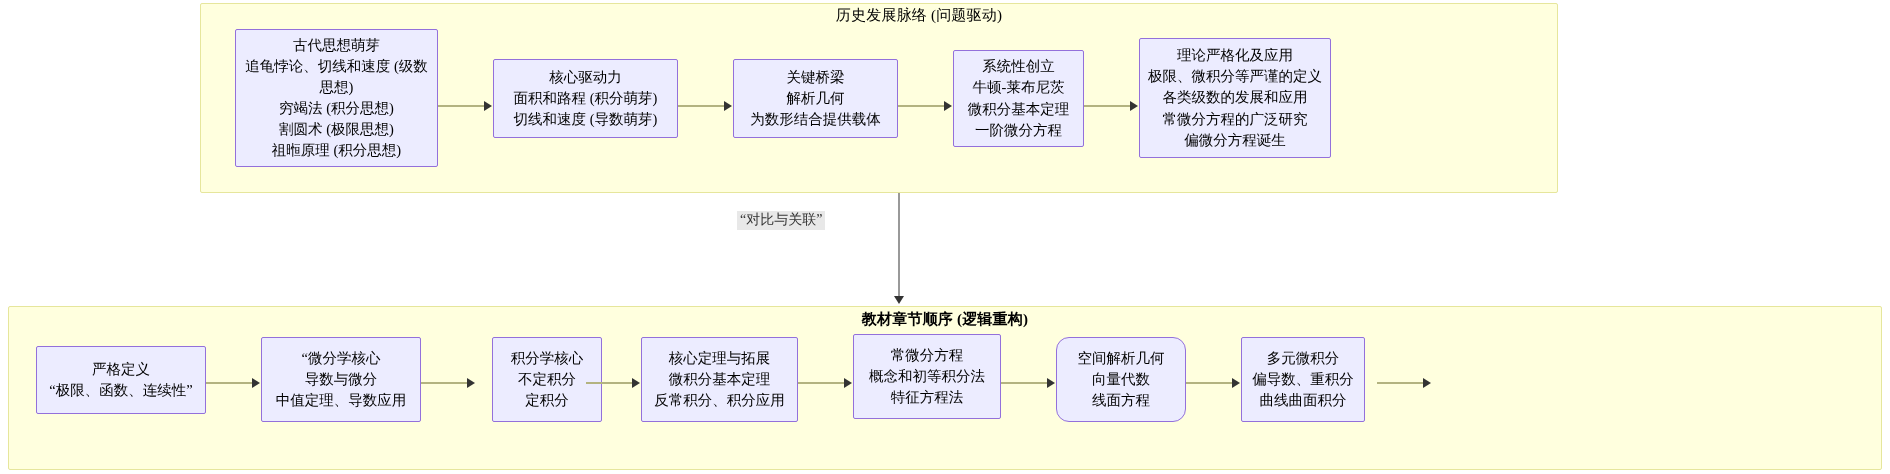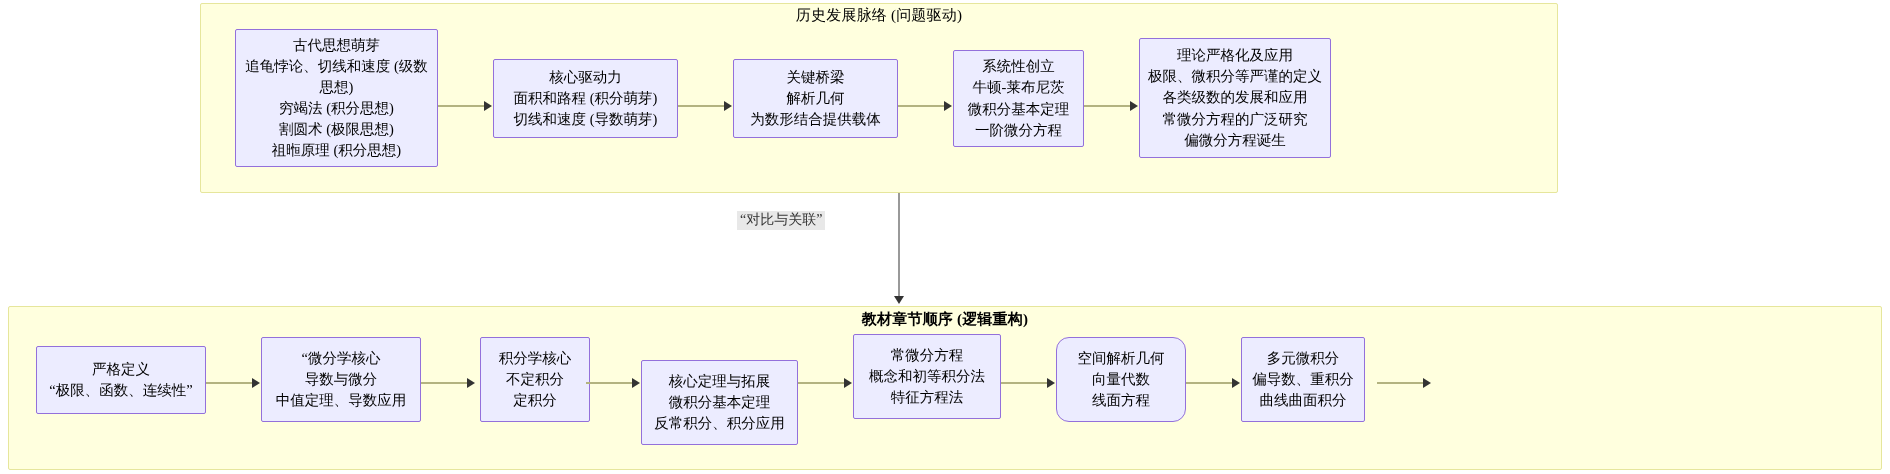--- a/index.html
+++ b/index.html
@@ -83,21 +83,21 @@
     line-height:1.2;
   }
 </style>
 </head>
 <body>
 
 <div class="stage">
 
   <div class="subgraph" style="left:200px;top:3px;width:1358px;height:190px;">
   </div>
-  <div class="sg-title" style="left:200px;top:6px;width:1358px;">历史发展脉络 (问题驱动)</div>
+  <div class="sg-title" style="left:200px;top:6px;width:1358px;padding-left:40px;">历史发展脉络 (问题驱动)</div>
 
   <div class="node" style="left:235px;top:29px;width:203px;height:138px;">
     <span class="lines">
       <span class="ln">古代思想萌芽</span>
       <span class="ln">追龟悖论、切线和速度 (级数</span>
       <span class="ln">思想)</span>
       <span class="ln">穷竭法 (积分思想)</span>
       <span class="ln">割圆术 (极限思想)</span>
       <span class="ln">祖暅原理 (积分思想)</span>
     </span>
@@ -170,31 +170,31 @@
   <div class="node" style="left:261px;top:337px;width:160px;height:85px;justify-content:center;">
     <span class="lines">
       <span class="ln">“微分学核心</span>
       <span class="ln">导数与微分</span>
       <span class="ln">中值定理、导数应用</span>
     </span>
   </div>
   <div class="edge h" style="left:421px;top:382px;width:48px;"></div>
   <div class="arrow-r" style="left:467px;top:378px;"></div>
 
-  <div class="node" style="left:480px;top:337px;width:110px;height:85px;">
+  <div class="node" style="left:492px;top:337px;width:110px;height:85px;">
     <span class="lines">
       <span class="ln">积分学核心</span>
       <span class="ln">不定积分</span>
       <span class="ln">定积分</span>
     </span>
   </div>
   <div class="edge h" style="left:586px;top:382px;width:48px;"></div>
   <div class="arrow-r" style="left:632px;top:378px;"></div>
 
-  <div class="node" style="left:641px;top:337px;width:157px;height:85px;margin-top:23px;">
+  <div class="node" style="left:641px;top:337px;width:157px;height:85px;">
     <span class="lines">
       <span class="ln">核心定理与拓展</span>
       <span class="ln">微积分基本定理</span>
       <span class="ln">反常积分、积分应用</span>
     </span>
   </div>
   <div class="edge h" style="left:798px;top:382px;width:48px;"></div>
   <div class="arrow-r" style="left:844px;top:378px;"></div>
 
   <div class="node" style="left:853px;top:334px;width:148px;height:85px;justify-content:center;">

